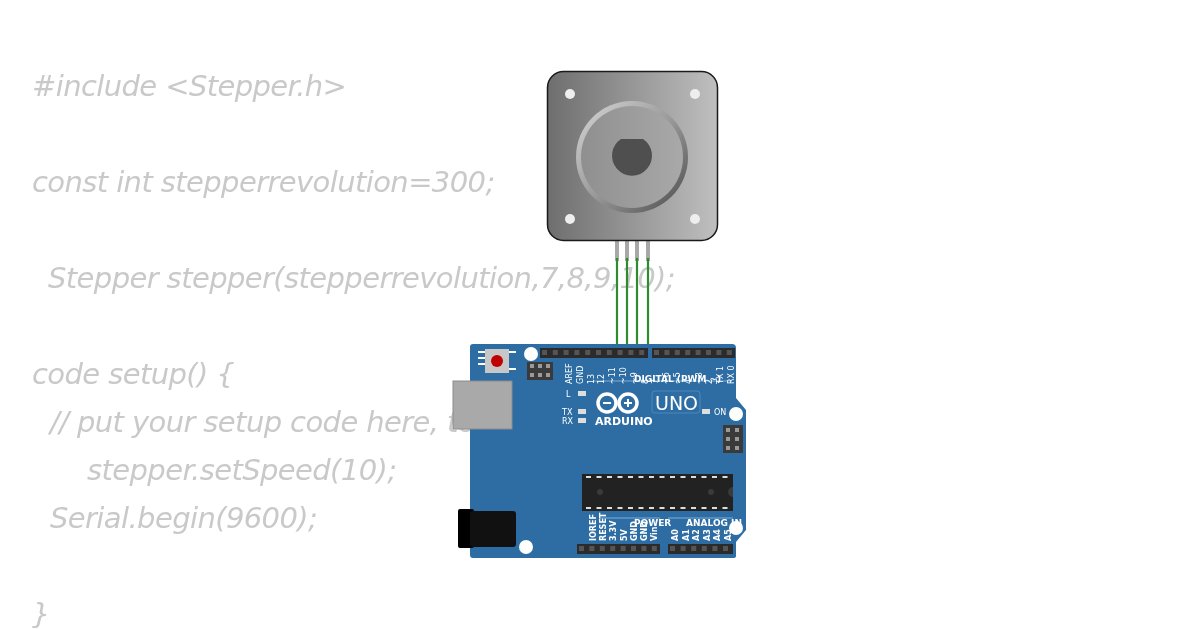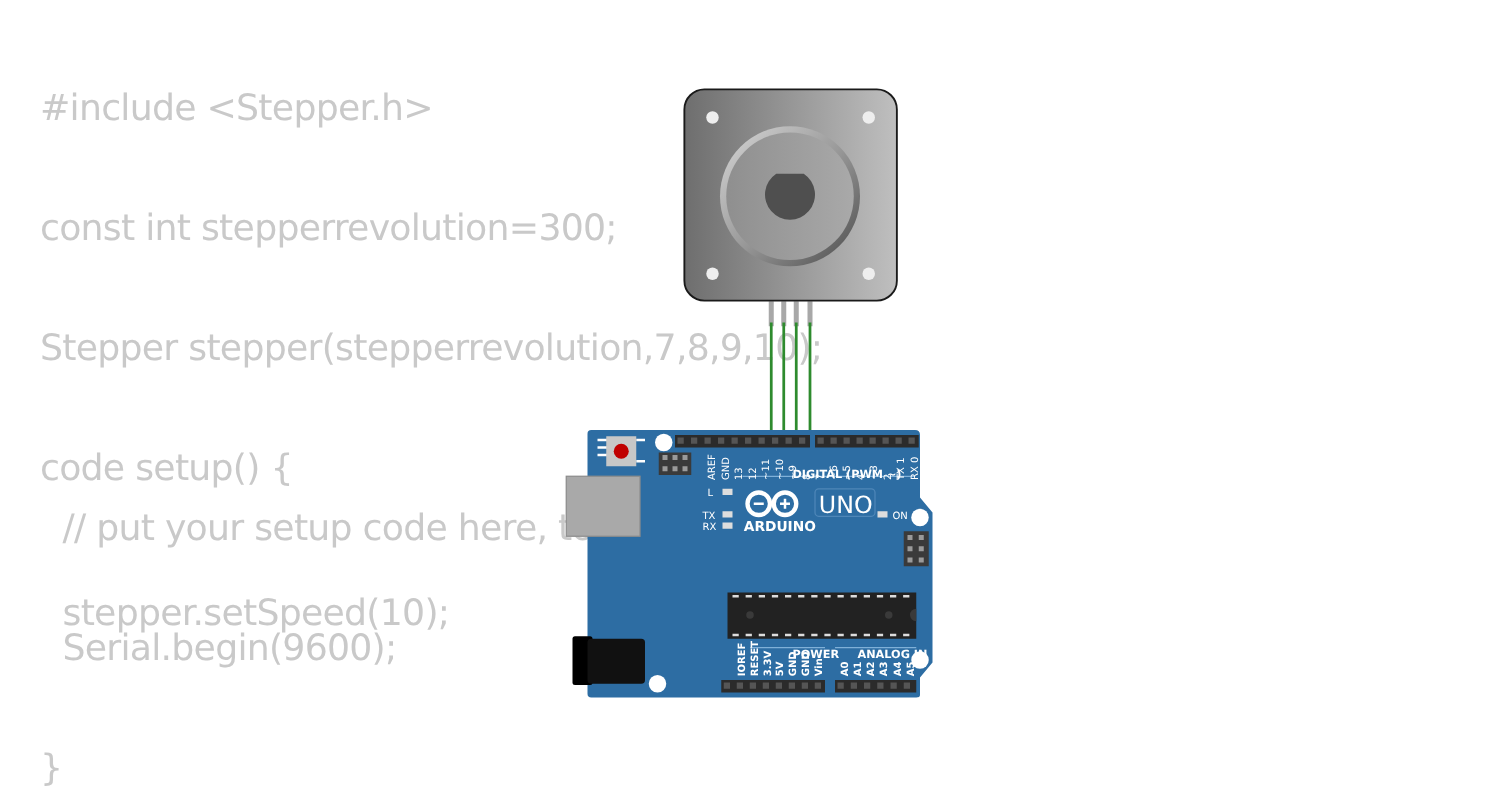--- a/index.html
+++ b/index.html
@@ -1,32 +1,32 @@
 <!DOCTYPE html>
 <html><head>
 <meta charset="utf-8">
 <style>
   html, body { margin:0; padding:0; }
   body { width:1200px; height:630px; background:#ffffff; position:relative; overflow:hidden; font-family:"DejaVu Sans", sans-serif; }
   .code { position:absolute; left:32px; top:0; margin:0; }
-  .code .line { position:absolute; left:0; white-space:pre; font-family:"DejaVu Sans", sans-serif; font-size:29px; color:#c9c9c9; letter-spacing:-0.6px; line-height:1; }
+  .code .line { position:absolute; left:0; white-space:pre; font-family:"DejaVu Sans", sans-serif; font-size:29px; color:#c9c9c9; letter-spacing:-0.6px; line-height:1;font-style:italic; }
   .code .line.indent { left:18px; }
   svg.scene { position:absolute; left:0; top:0; }
   .lbl { font-family:"DejaVu Sans", sans-serif; fill:#ffffff; }
 </style>
 </head>
 <body>
 
 <div class="code" id="code">
     <div class="line" style="top: 72px;">#include &lt;Stepper.h&gt;</div>
     <div class="line" style="top: 168px;">const int stepperrevolution=300;</div>
-    <div class="line" style="top: 264px;">Stepper stepper(stepperrevolution,7,8,9,10);</div>
+    <div class="line" style="top: 264px; margin-left: 16px;">Stepper stepper(stepperrevolution,7,8,9,10);</div>
     <div class="line" style="top: 360px;">code setup() {</div>
     <div class="line indent" style="top: 408px;">// put your setup code here, to run once:</div>
-    <div class="line indent" style="top: 476px;">stepper.setSpeed(10);</div>
+    <div class="line indent" style="top: 456px; margin-left: 37px;">stepper.setSpeed(10);</div>
     <div class="line indent" style="top: 504px;">Serial.begin(9600);</div>
     <div class="line" style="top: 600px;">}</div>
   </div>
 
 <svg class="scene" width="1200" height="630" viewBox="0 0 1200 630">
   <defs>
     <linearGradient id="motorGrad" x1="0" y1="0" x2="1" y2="0">
       <stop offset="0" stop-color="#6e6e6e"></stop>
       <stop offset="1" stop-color="#bfbfbf"></stop>
     </linearGradient>

